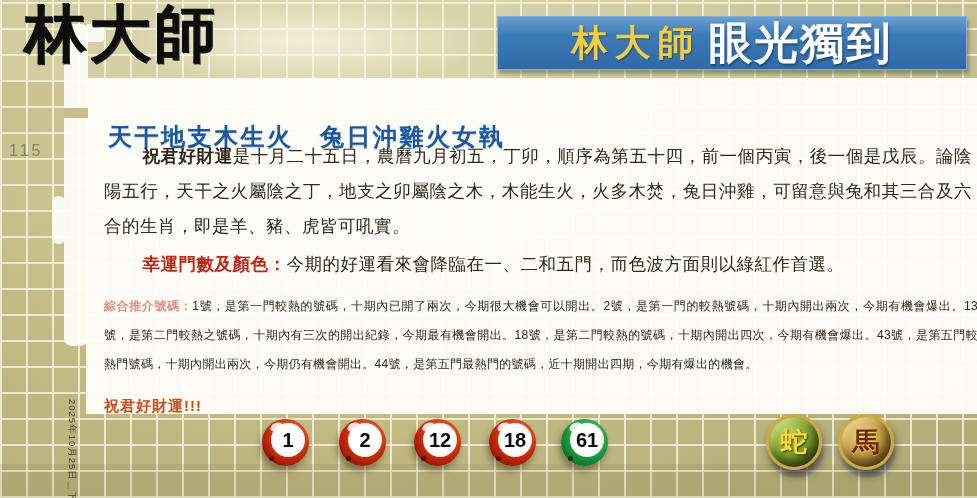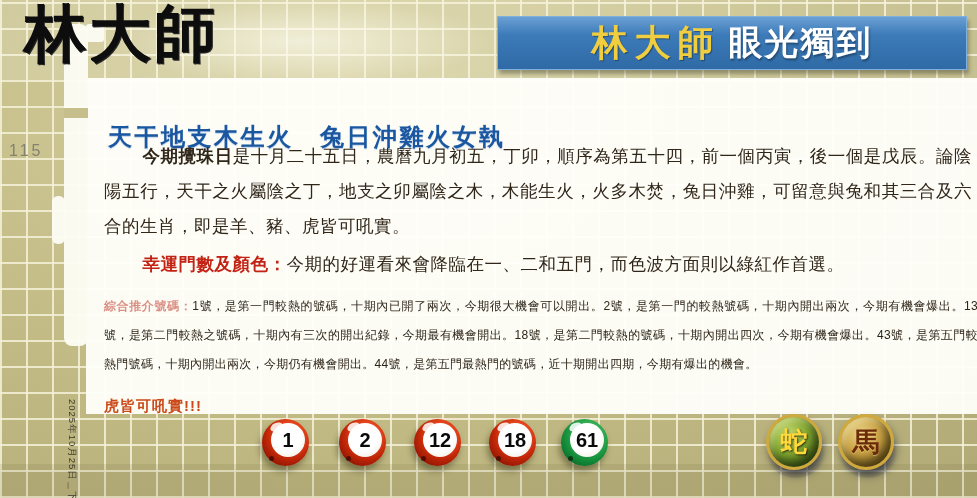--- a/index.html
+++ b/index.html
@@ -33,21 +33,21 @@
 
   
   .masthead{position:absolute;left:24px;top:-8px;font-family:"DejaVu Serif","Liberation Serif",serif;
     font-weight:900;font-size:62px;color:#0d0d0d;letter-spacing:3px;text-shadow:1px 1px 0 #2a2a2a;}
   .banner{position:absolute;left:497px;top:16px;width:468px;height:52px;
     background:linear-gradient(180deg,#6aa0d4 0%, #3c7ab8 35%, #2f6aa6 100%);
     border:1px solid #7fb0dd;box-shadow:2px 4px 4px rgba(50,50,30,.4);
     display:flex;align-items:center;justify-content:center;gap:8px;}
   .banner-brand{color:#f0ce3f;font-size:36px;font-weight:700;letter-spacing:7px;
     font-family:"DejaVu Serif","Liberation Serif",serif;text-shadow:1px 1px 1px rgba(0,0,0,.35);}
-  .banner-slogan{color:#ffffff;font-size:34px;font-weight:900;letter-spacing:2px;
+  .banner-slogan{color:#ffffff;font-size:44px;font-weight:900;letter-spacing:2px;
     text-shadow:1px 2px 2px rgba(0,0,0,.35);}
 
   .headline{position:absolute;left:108px;top:85px;font-size:24px;font-weight:800;color:#1a57a0;
     letter-spacing:2.5px;text-shadow:0 1px 1px rgba(120,160,220,.5);margin-top:36px;}
 
   .para1{position:absolute;left:104px;top:121px;width:868px;font-size:17.5px;line-height:35px;
     color:#30261a;text-indent:2.2em;text-align:justify;letter-spacing:.5px;}
   .para1 .lead{font-weight:800;}
 
   .lucky{position:absolute;left:104px;top:231px;width:868px;font-size:17.5px;line-height:30px;
@@ -108,27 +108,27 @@
 
   <div class="masthead">林大師</div>
 
   <div class="banner">
     <span class="banner-brand">林大師</span>
     <span class="banner-slogan">眼光獨到</span>
   </div>
 
   <div class="headline">天干地支木生火　兔日沖雞火女執</div>
 
-  <p class="para1"><span class="lead">今期攪珠日</span><span>是十月二十五日，農曆九月初五，丁卯，順序為第五十四，前一個丙寅，後一個是戊辰。論陰陽五行，天干之火屬陰之丁，地支之卯屬陰之木，木能生火，火多木焚，兔日沖雞，可留意與兔和其三合及六合的生肖，即是羊、豬、虎皆可吼實。</span></p>
+  <p class="para1"><span class="lead">祝君好財運</span><span>是十月二十五日，農曆九月初五，丁卯，順序為第五十四，前一個丙寅，後一個是戊辰。論陰陽五行，天干之火屬陰之丁，地支之卯屬陰之木，木能生火，火多木焚，兔日沖雞，可留意與兔和其三合及六合的生肖，即是羊、豬、虎皆可吼實。</span></p>
 
   <p class="lucky"><span class="lucky-label">幸運門數及顏色：</span><span>今期的好運看來會降臨在一、二和五門，而色波方面則以綠紅作首選。</span></p>
 
   <p class="analysis"><span class="analysis-label">綜合推介號碼：</span><span>1號，是第一門較熱的號碼，十期內已開了兩次，今期很大機會可以開出。2號，是第一門的較熱號碼，十期內開出兩次，今期有機會爆出。13號，是第二門較熱之號碼，十期內有三次的開出紀錄，今期最有機會開出。18號，是第二門較熱的號碼，十期內開出四次，今期有機會爆出。43號，是第五門較熱門號碼，十期內開出兩次，今期仍有機會開出。44號，是第五門最熱門的號碼，近十期開出四期，今期有爆出的機會。</span></p>
 
-  <div class="closing">虎皆可吼實!!!</div>
+  <div class="closing">祝君好財運!!!</div>
 
   <div class="ball ball-red" style="left:262px;">
     <div class="face">
       <span class="num">1</span>
     </div>
   </div>
   <div class="ball ball-red" style="left:339px;">
     <div class="face">
       <span class="num">2</span>
     </div>

